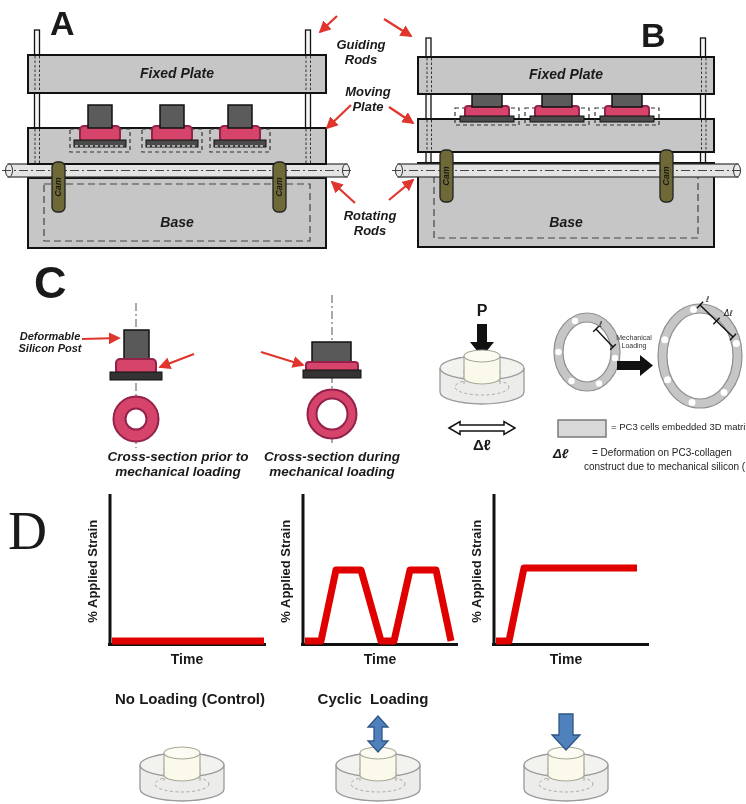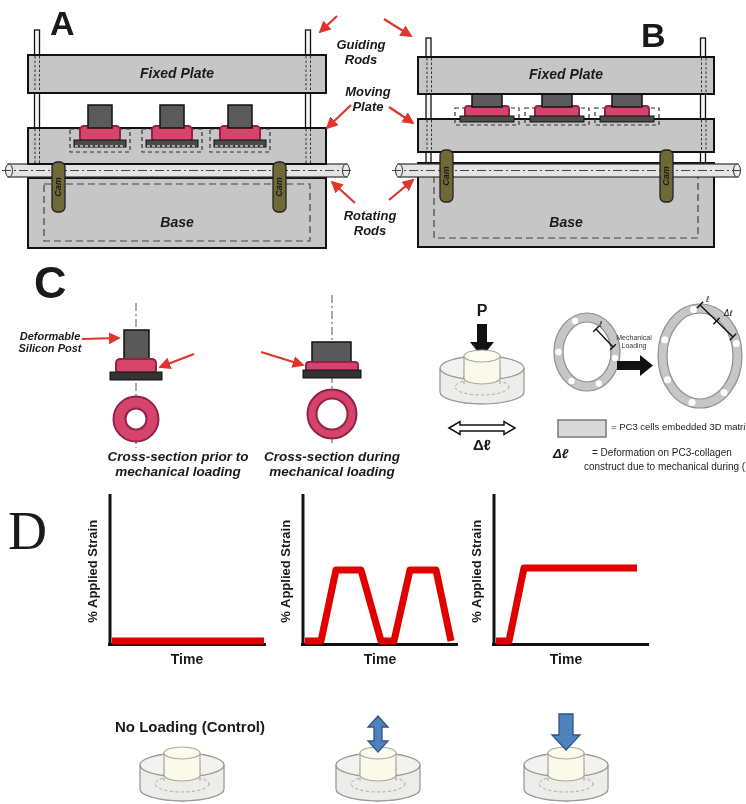--- a/index.html
+++ b/index.html
@@ -3,21 +3,21 @@
 <meta charset="utf-8">
 <style>
   html,body{margin:0;padding:0;background:#fff;}
   .fig{position:relative;width:746px;height:804px;background:#fff;overflow:hidden;
        font-family:"Liberation Sans",sans-serif;color:#1a1a1a;}
   .layer{position:absolute;left:0;top:0;}
   .lbl{position:absolute;line-height:1.12;}
   .bi{font-weight:bold;font-style:italic;}
   .b{font-weight:bold;}
   .ctr{text-align:center;}
-  .pre{white-space:pre;margin-top:28px;}
+  .pre{white-space:pre;}
   .nw{white-space:nowrap;}
   .panel-letter{font-weight:bold;font-size:34px;}
   .cam-label{position:absolute;width:34px;height:12px;font:italic bold 9px "Liberation Sans",sans-serif;
              text-align:center;transform:rotate(-90deg);}
   .rot90{transform:rotate(-90deg);}
   .tick{font:italic 8px "DejaVu Sans",sans-serif;color:#111;}
 </style>
 </head>
 <body>
 
@@ -241,24 +241,25 @@
   <div class="lbl b ctr" style="left:470px;top:302px;width:24px;font-size:16px;">P</div>
   <div class="lbl b ctr" style="left:466px;top:437px;width:32px;font-size:15px;">Δℓ</div>
   <div class="lbl ctr" style="left:607px;top:334px;width:54px;font-size:7px;color:#333;">Mechanical Loading</div>
   <div class="lbl tick" style="left:599px;top:320px;">ℓ</div>
   <div class="lbl tick" style="left:706px;top:295px;">ℓ</div>
   <div class="lbl tick" style="left:724px;top:309px;">Δℓ</div>
 
   <div class="lbl nw" style="left:611px;top:422px;font-size:9.5px;color:#222;">= PC3  cells embedded 3D matrix</div>
   <div class="lbl b" style="left:553px;top:447px;font-size:13px;font-style:italic;">Δℓ</div>
   <div class="lbl nw" style="left:584px;top:447px;font-size:10px;color:#222;margin-left:8px;">= Deformation on PC3-collagen</div>
-  <div class="lbl nw" style="left:584px;top:461px;font-size:10px;color:#222;">construct due to mechanical during (</div>
+  <div class="lbl nw" style="left:584px;top:461px;font-size:10px;color:#222;">construct due to mechanical silicon (</div>
 
   <div class="lbl b ctr rot90" style="left:13px;top:564px;width:160px;font-size:13px;">% Applied Strain</div>
   <div class="lbl b ctr rot90" style="left:206px;top:564px;width:160px;font-size:13px;">% Applied Strain</div>
   <div class="lbl b ctr rot90" style="left:397px;top:564px;width:160px;font-size:13px;">% Applied Strain</div>
   <div class="lbl b ctr" style="left:147px;top:652px;width:80px;font-size:14px;">Time</div>
   <div class="lbl b ctr" style="left:340px;top:652px;width:80px;font-size:14px;">Time</div>
   <div class="lbl b ctr" style="left:526px;top:652px;width:80px;font-size:14px;">Time</div>
 
   <div class="lbl b ctr pre" style="left:80px;top:691px;width:220px;font-size:15px;">No Loading (Control)</div>
+  <div class="lbl b ctr pre" style="left:263px;top:691px;width:220px;font-size:15px;">Cyclic  Loading</div>
 
 </div>
 
 </body></html>

